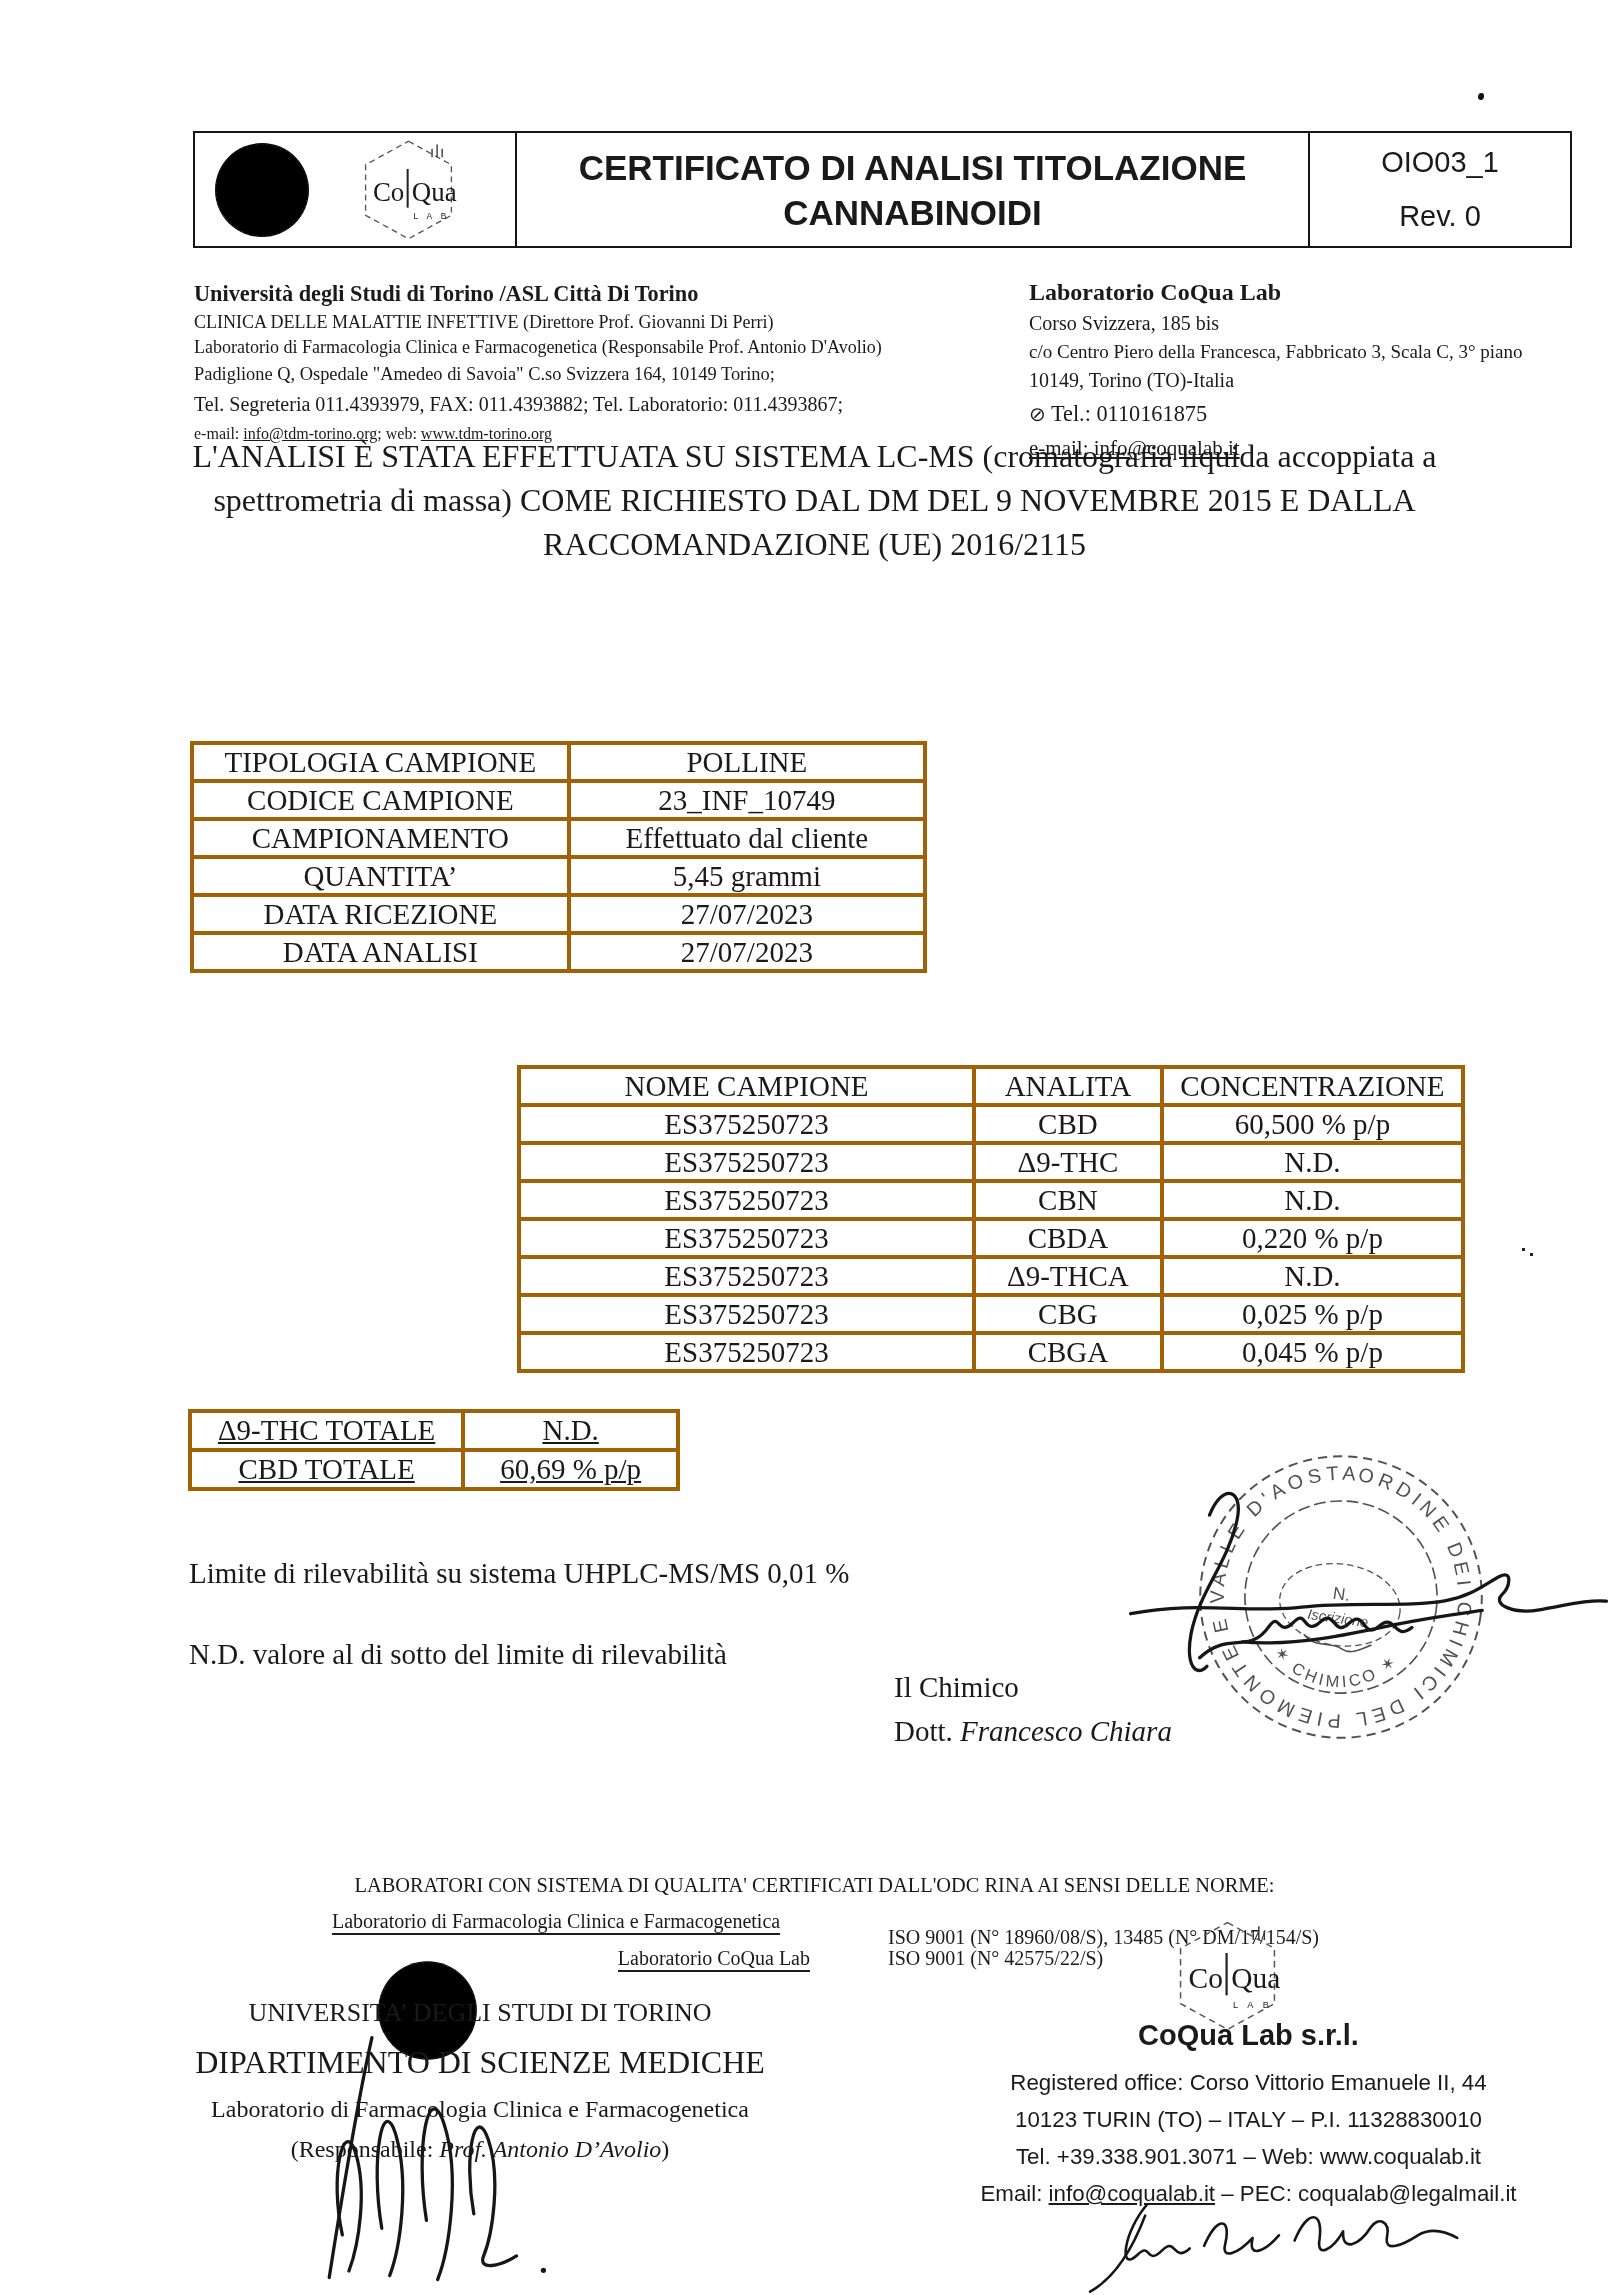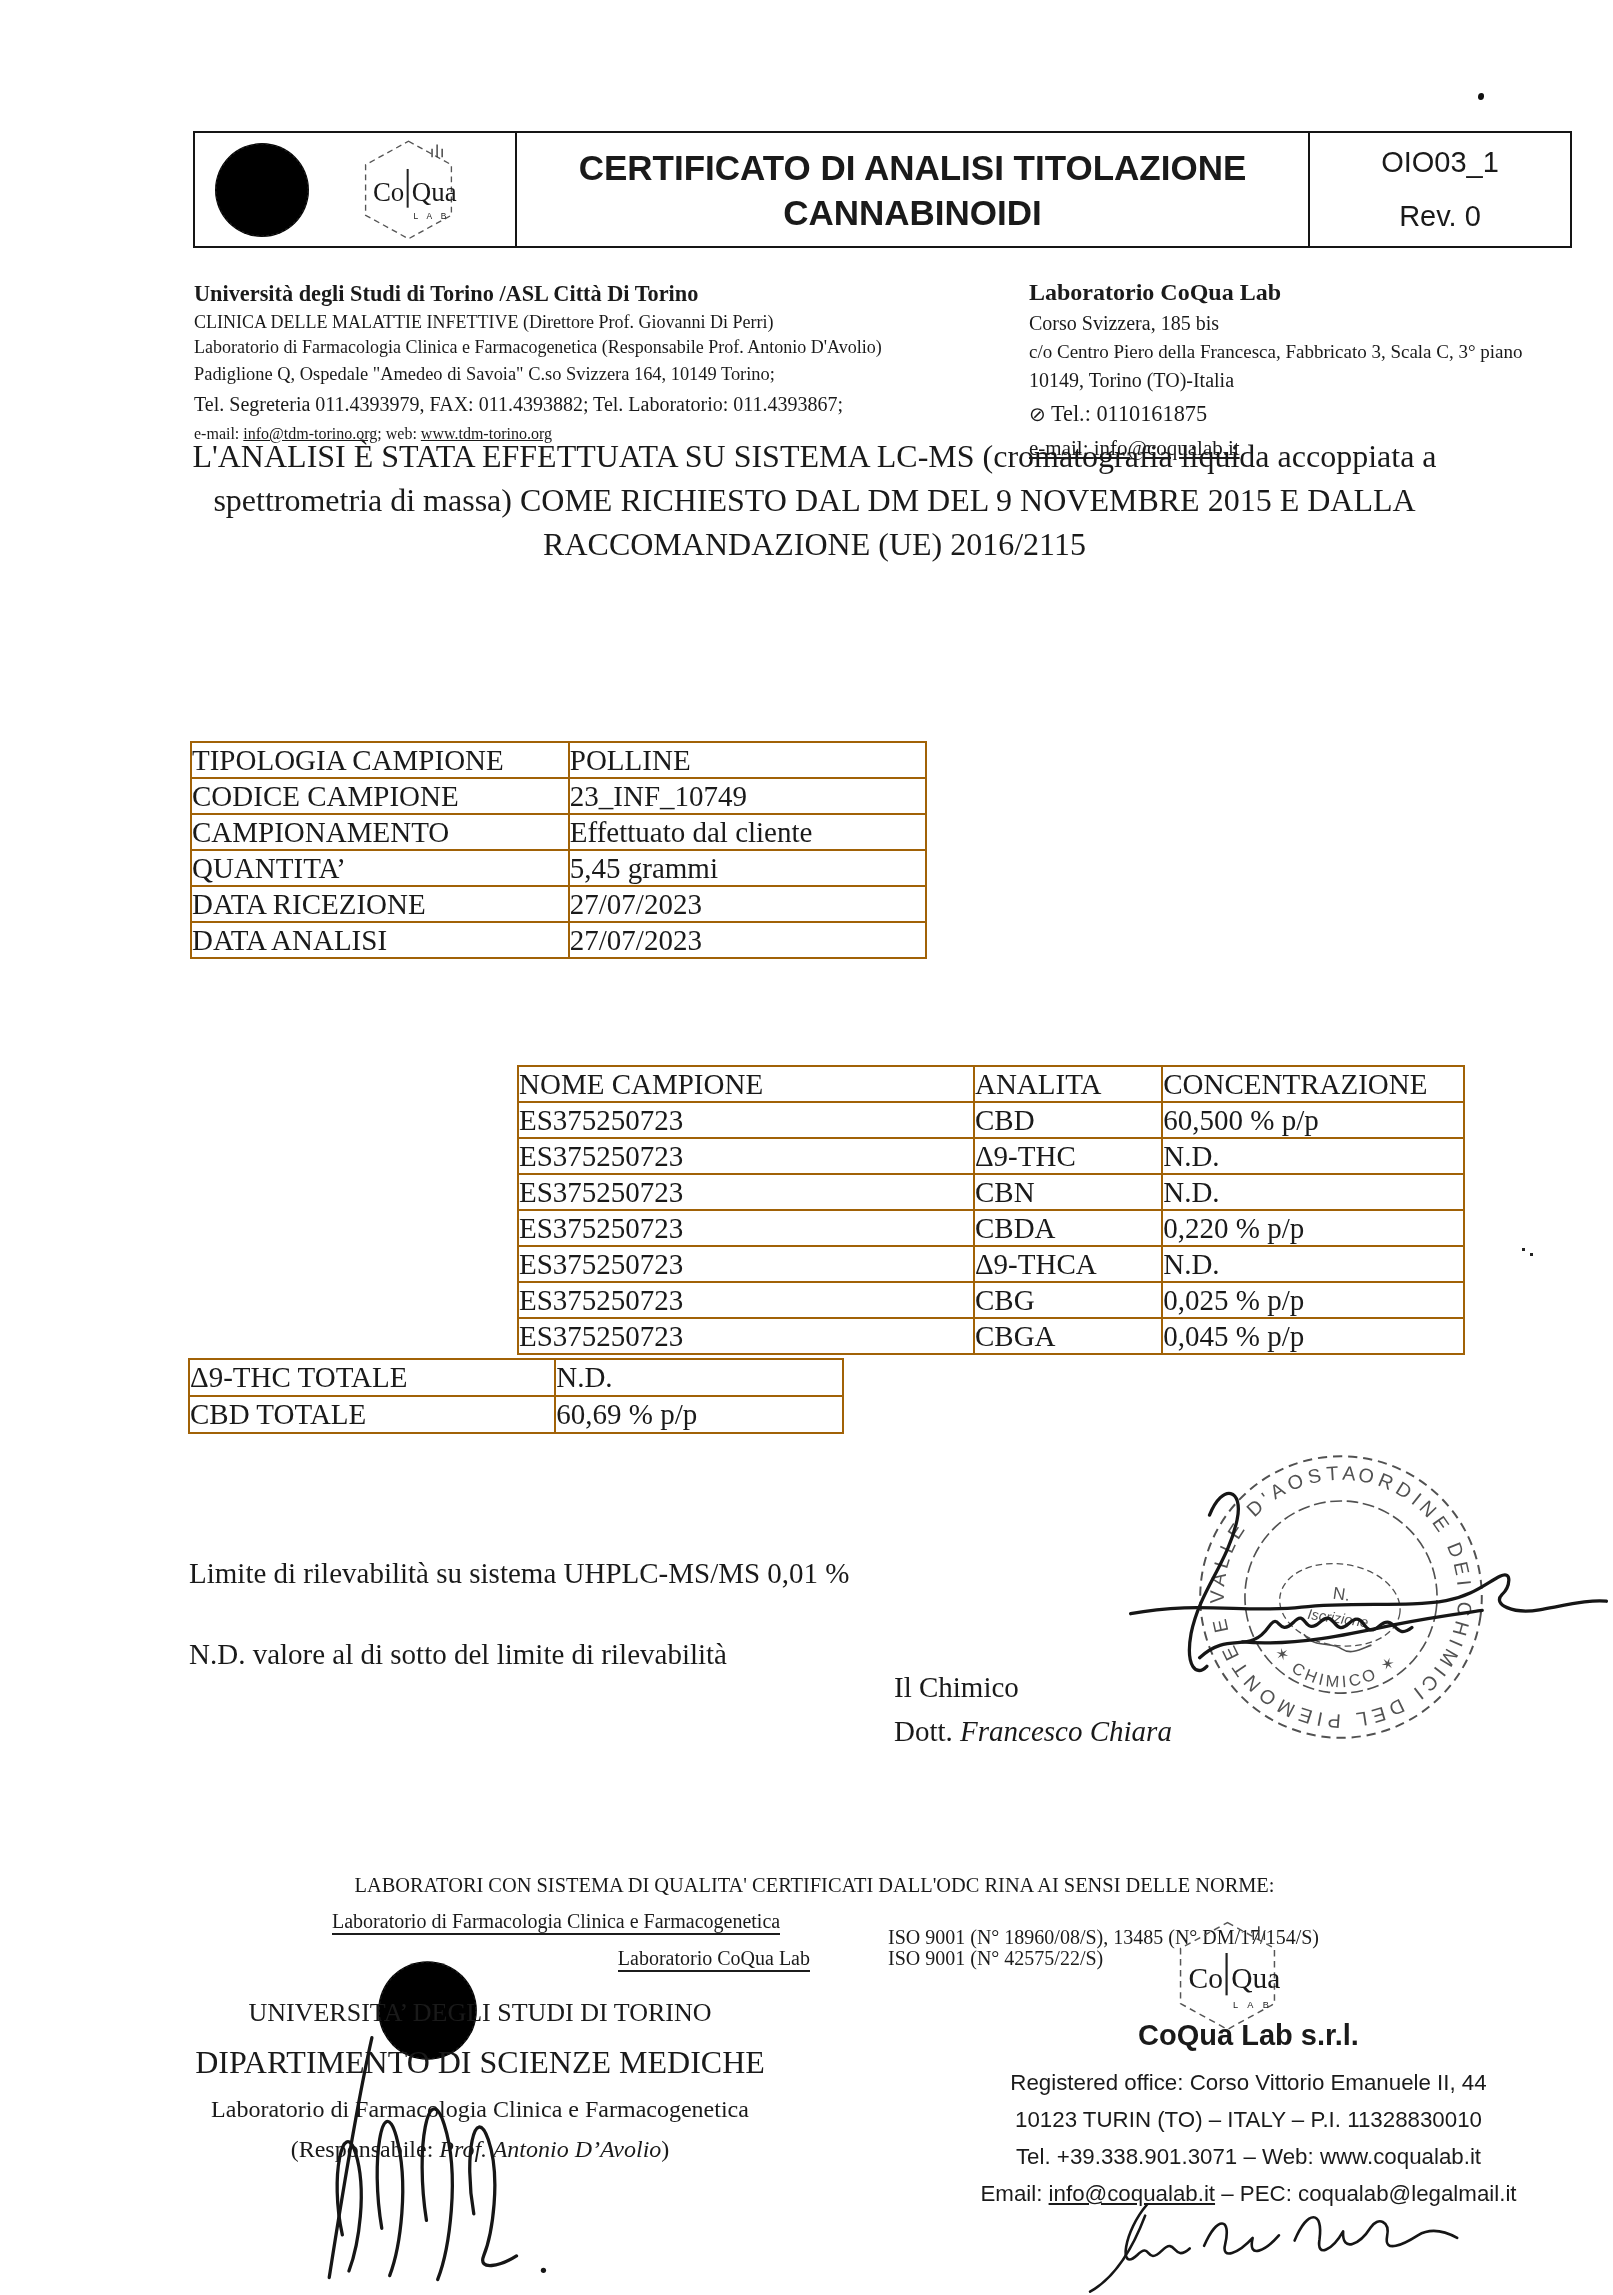--- a/index.html
+++ b/index.html
@@ -40,25 +40,25 @@
   .ir5{font-size:22.3px;margin-bottom:9.2px;}
   .ir6{font-size:21px;}
   .u{text-decoration:underline;}
   .phone-glyph{font-family:"DejaVu Sans",sans-serif;font-size:20px;}
 
   
   .statement{left:187px;top:434px;width:1255px;text-align:center;font-size:32px;line-height:44px;}
 
   
   table.doc{border-collapse:collapse;position:absolute;table-layout:fixed;}
-  table.doc td,table.doc th{border:2px solid #a16207;text-align:left;vertical-align:middle;
+  table.doc td,table.doc th{border:4px solid #a16207;text-align:center;vertical-align:middle;
     font-family:"Liberation Serif",serif;font-size:29px;font-weight:normal;padding:0;height:34px;}
   table.sample{left:190px;top:741px;width:737px;}
   table.results{left:517px;top:1065px;width:948px;}
-  table.totals{left:188px;top:1358px;width:656px;}
+  table.totals{left:188px;top:1409px;width:492px;text-decoration:underline;}
   table.totals td{height:35px;}
 
   
   .note1{left:189px;top:1557px;font-size:29px;}
   .note2{left:189px;top:1638px;font-size:29px;}
 
   
   .signatory{left:894px;top:1671px;width:434px;text-align:left;font-size:29px;}
   .signatory .role{margin-bottom:10.5px;}
   .sig-name{font-style:italic;}

